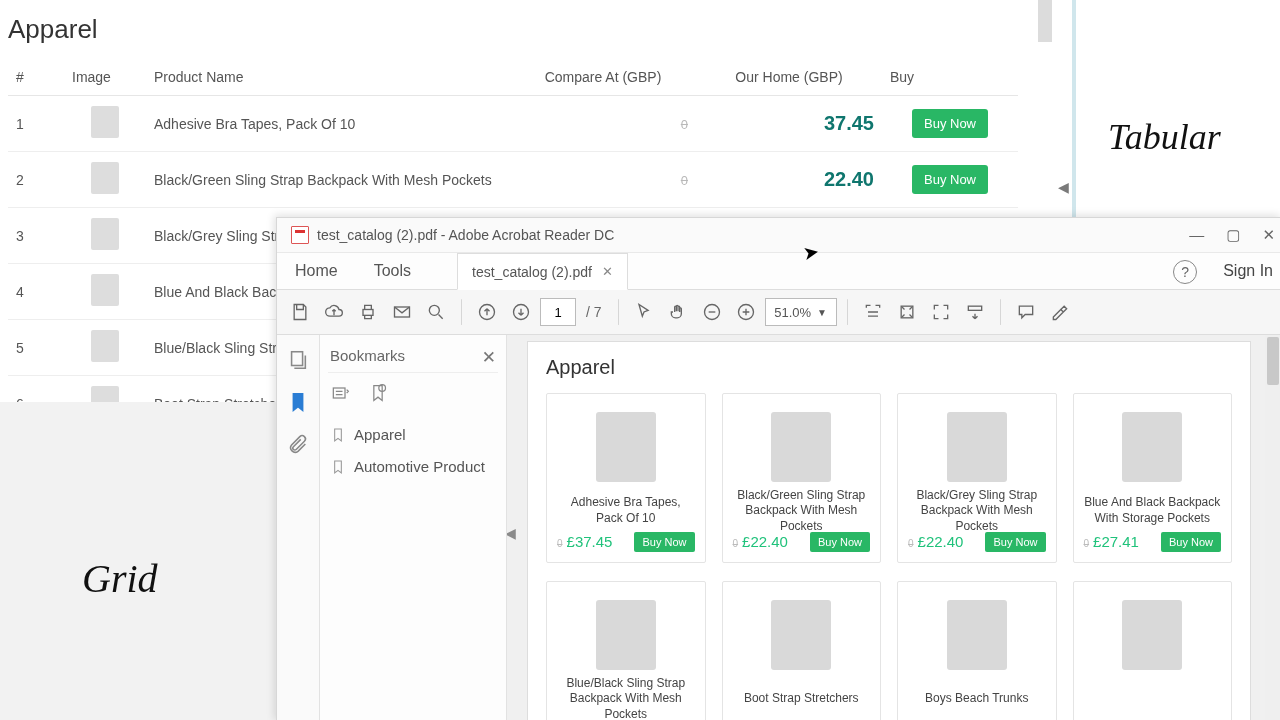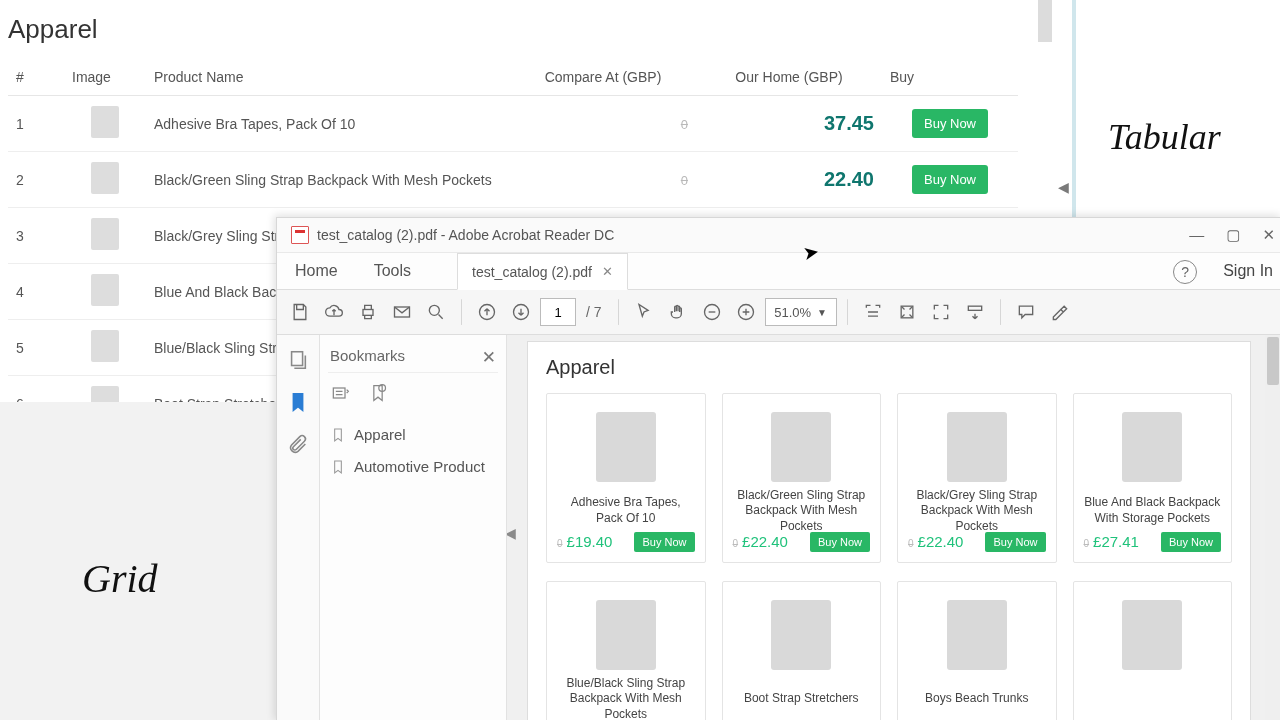--- a/index.html
+++ b/index.html
@@ -335,21 +335,21 @@
         <div class="doc-toggle">◀</div>
         <div class="pdfpage">
           <h3>Apparel</h3>
           <div class="cards" id="cards1">
               <div class="card">
                 <div class="img">
                   <div class="ph"></div>
                 </div>
                 <div class="name">Adhesive Bra Tapes, Pack Of 10</div>
                 <div class="row">
-                  <span><span class="cp">0</span><span class="pr">£19.40</span></span>
+                  <span><span class="cp">0</span><span class="pr">£37.45</span></span>
                   <button class="bn">Buy Now</button>
                 </div>
               </div>
               <div class="card">
                 <div class="img">
                   <div class="ph"></div>
                 </div>
                 <div class="name">Black/Green Sling Strap Backpack With Mesh Pockets</div>
                 <div class="row">
                   <span><span class="cp">0</span><span class="pr">£22.40</span></span>

